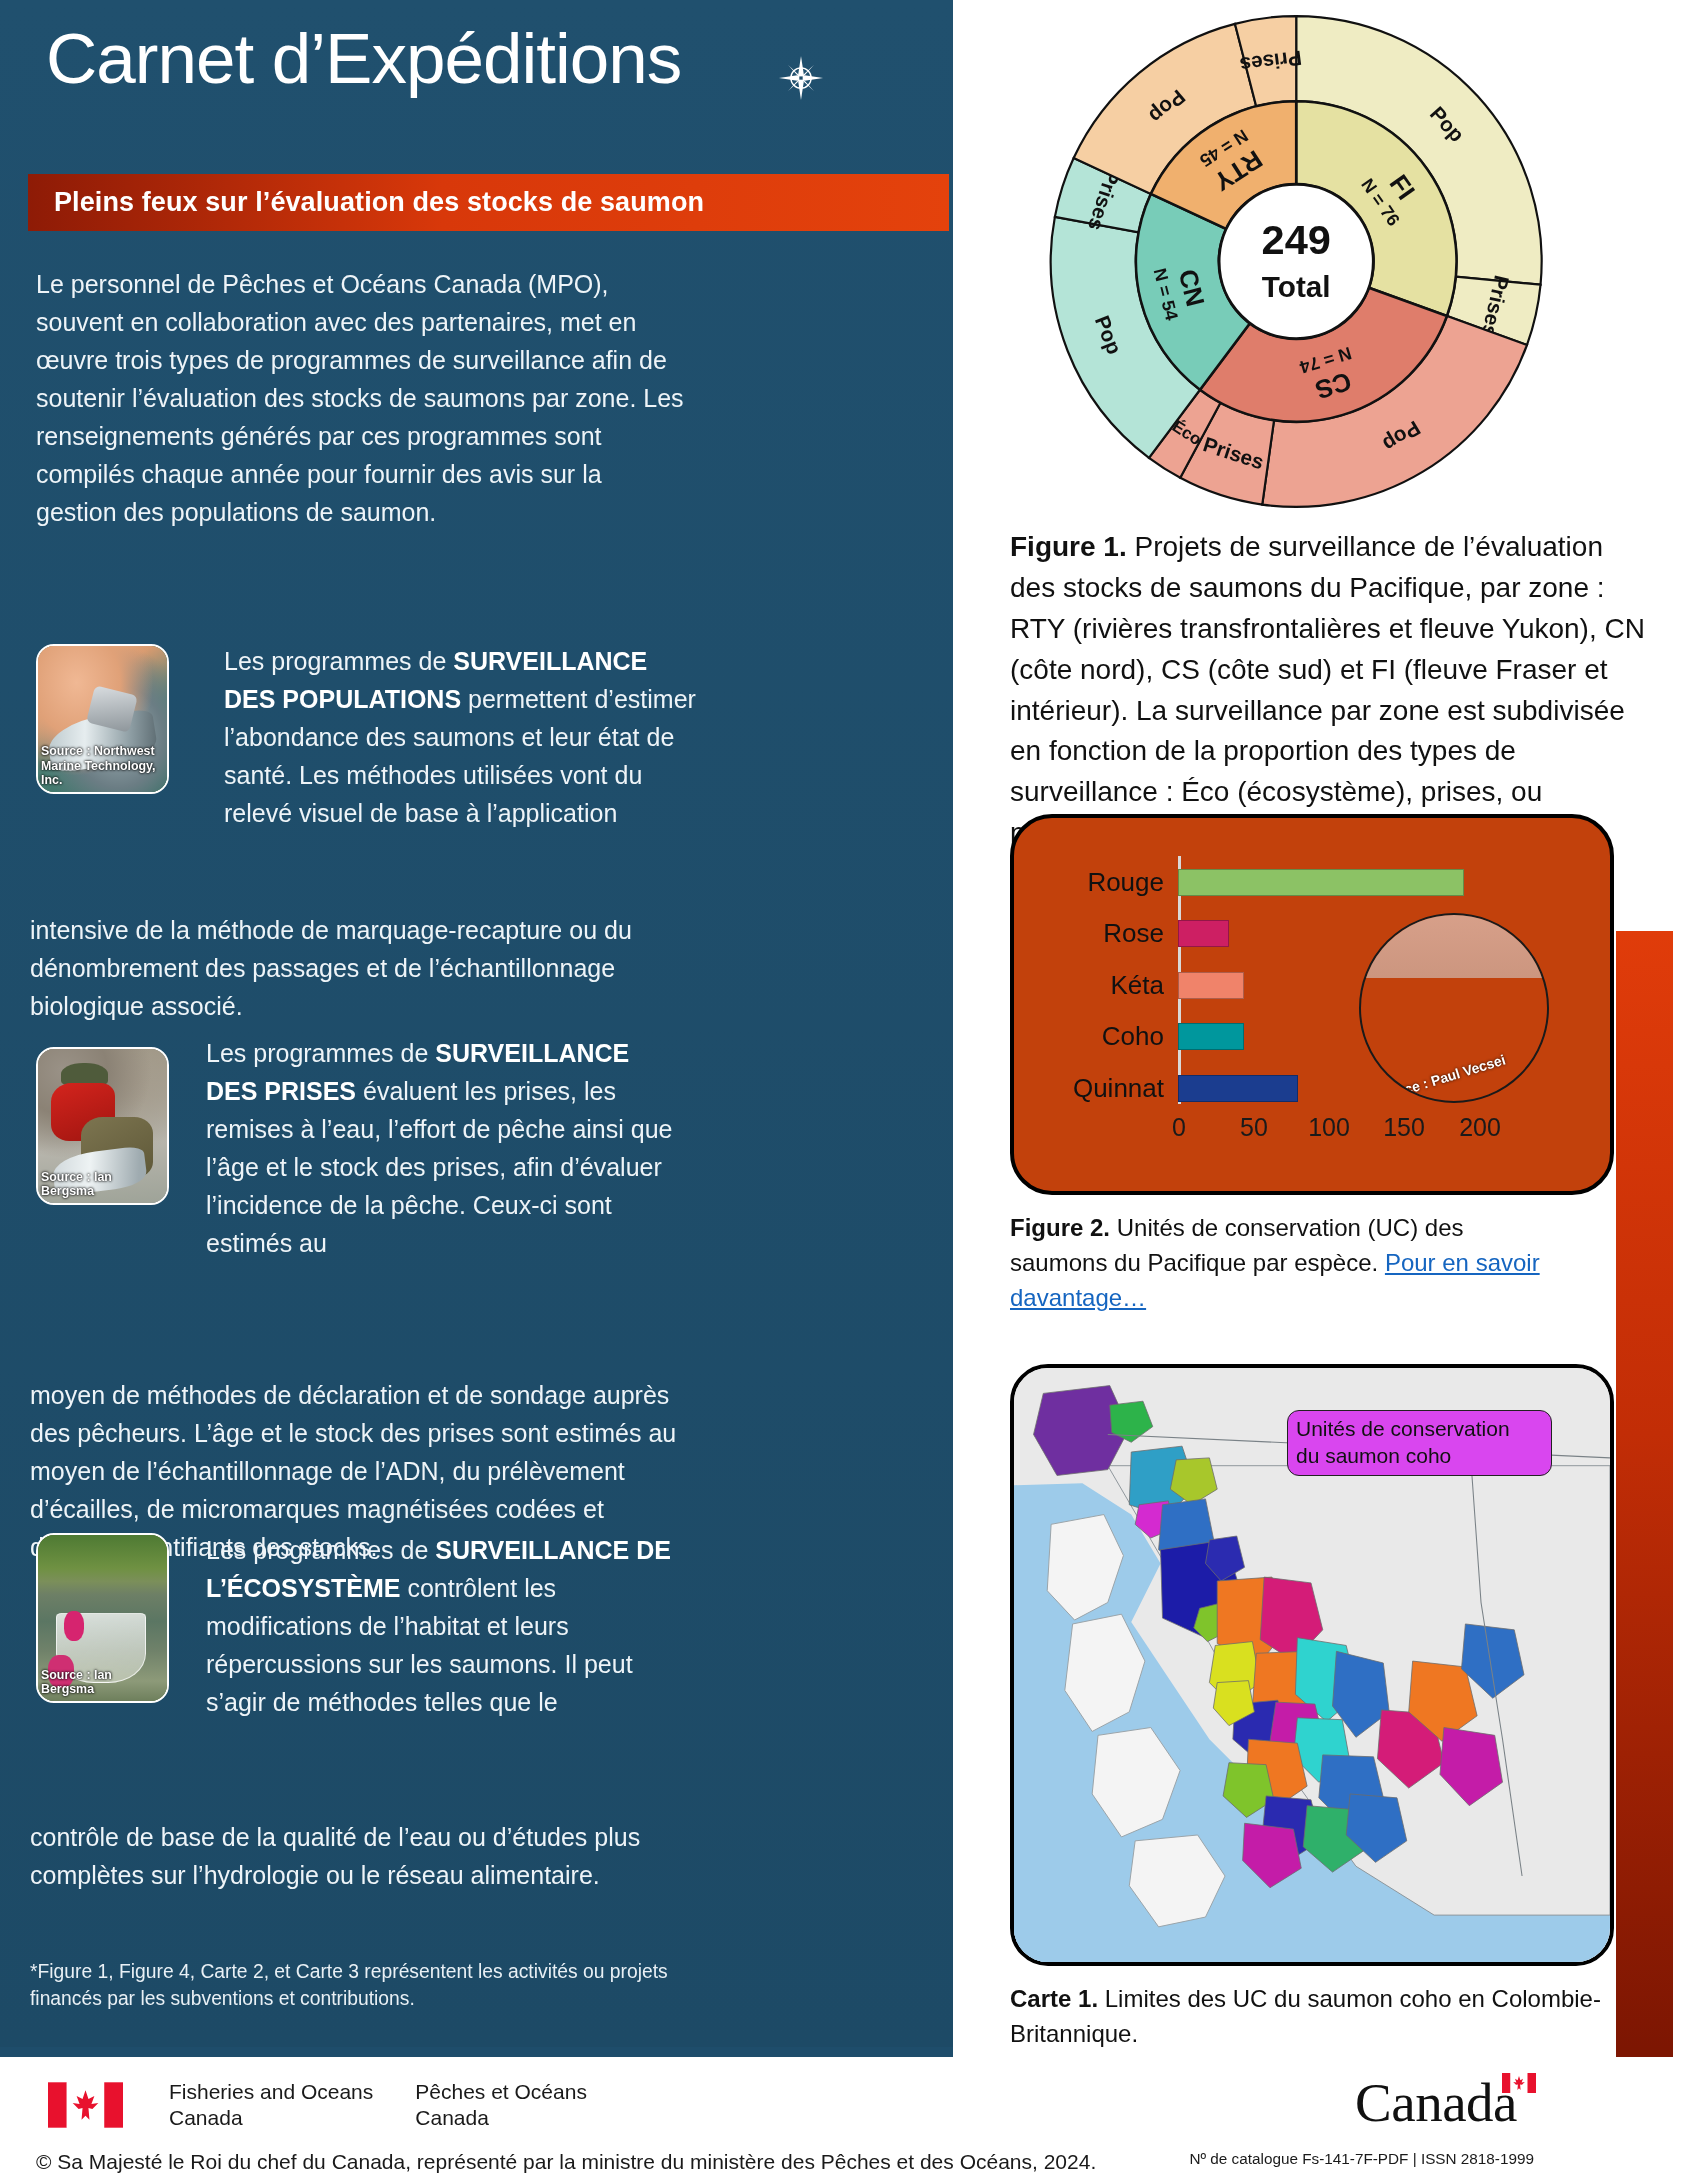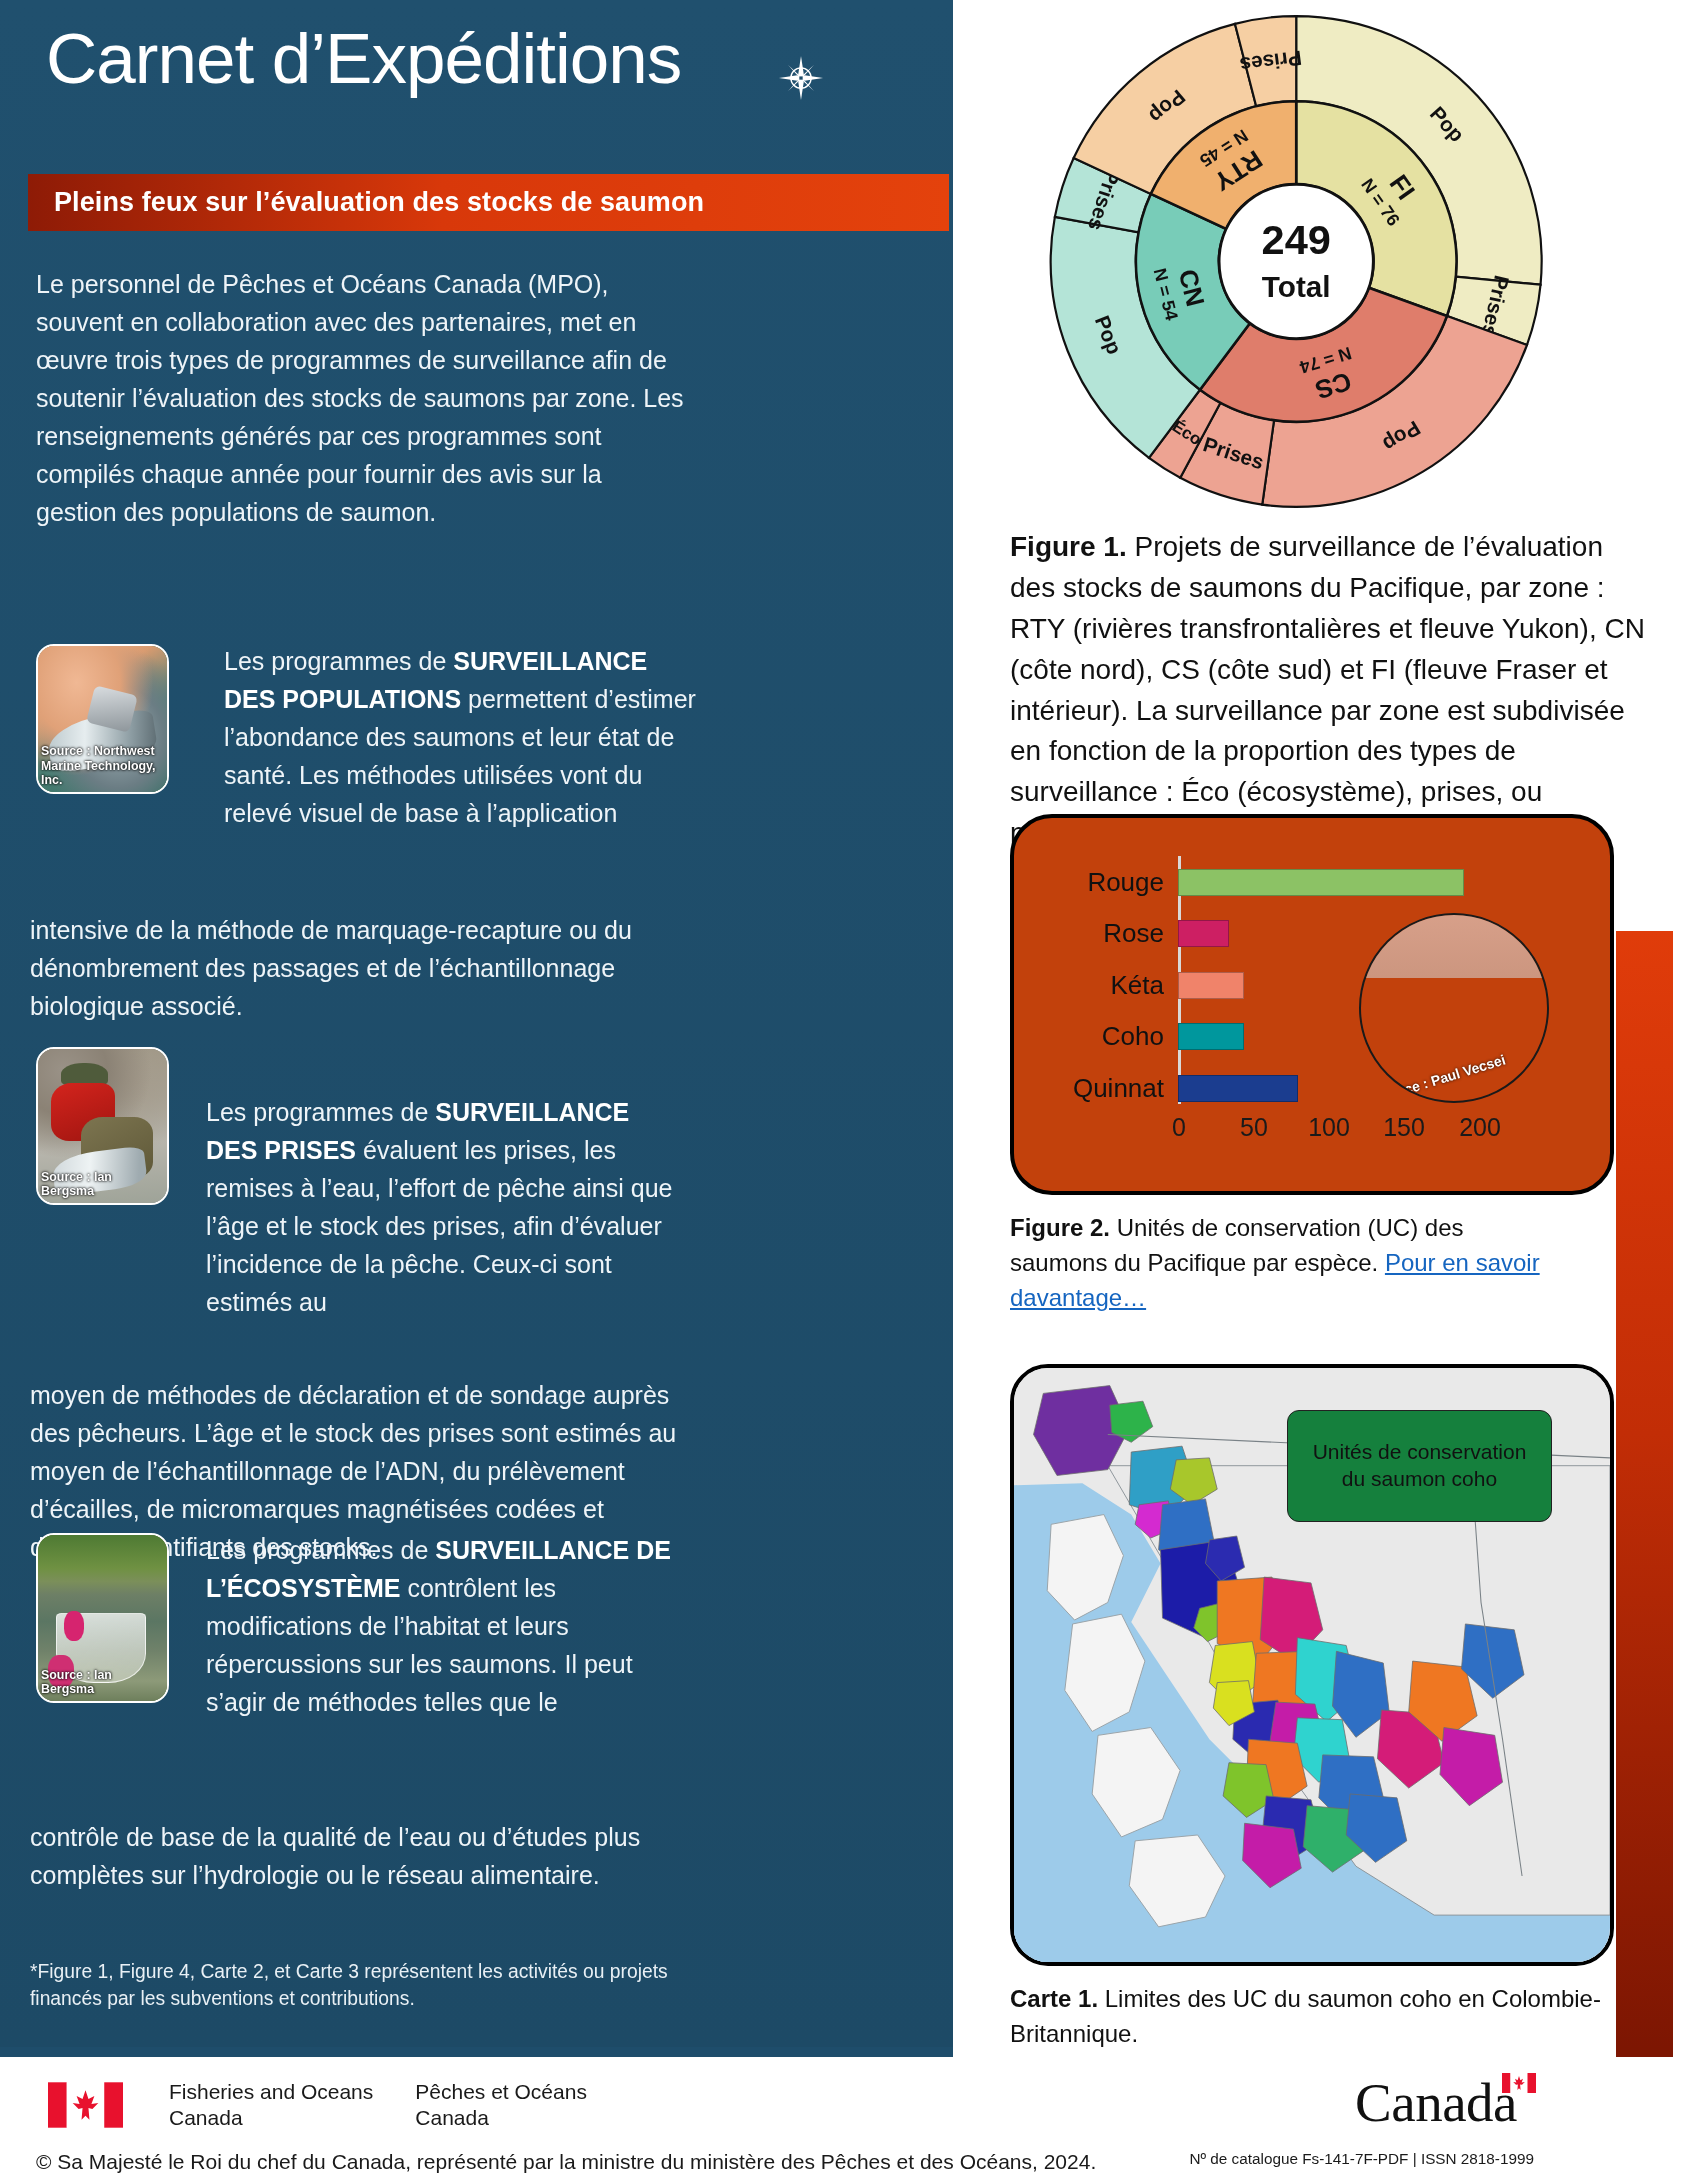--- a/index.html
+++ b/index.html
@@ -136,21 +136,21 @@
     background: linear-gradient(175deg, rgba(255,255,255,.78), rgba(235,238,230,.46));
     border:1px solid rgba(255,255,255,.7);
     border-radius: 6% 6% 42% 42%; }
   .ph3-p1 { position:absolute; left:20%; top:46%; width:16%; height:18%;
     background:#d6246f; border-radius:42%; }
   .ph3-p2 { position:absolute; left:8%; top:72%; width:20%; height:20%;
     background:#cf2f72; border-radius:42%; }
 
   #para1 { left: 224px; top: 642px; width: 475px; }
   #para1b { left: 30px; top: 911px; width: 658px; }
-  #para2 { left: 206px; top: 1093px; width: 475px; }
+  #para2 { left: 206px; top: 1034px; width: 475px; }
   #para2b { left: 30px; top: 1376px; width: 658px; }
   #para3 { left: 206px; top: 1531px; width: 465px; }
   #para3b { left: 30px; top: 1818px; width: 658px; }
 
   #footnote {
     position: absolute;
     left: 30px; top: 1958px; width: 673px;
     font-size: 19.3px;
     line-height: 1.42;
     color: #e9f0f5;
@@ -230,25 +230,24 @@
     position: absolute; left: 42px; top: 1364px;
     width: 604px; height: 602px;
     border: 4px solid #000000;
     border-radius: 38px;
     overflow: hidden;
     background: #eaeaea;
   }
   #map-svg { display:block; width: 100%; height: 100%; }
   #map-legend {
     position: absolute; left: 273px; top: 42px;
-    width: 265px; padding: 28px 8px;
-    background: #15803d;
+    width: 265px; padding: 5px 8px;
+    background: #d946ef;
     border: 1.5px solid #222;
     border-radius: 12px;
-    text-align: center;
     font-size: 21px; line-height: 1.28; color: #111;
     font-weight: 400;
   }
   #carte1-caption {
     position: absolute; left: 42px; top: 1982px; width: 594px;
     font-size: 24px; line-height: 1.45; color: #111111;
   }
   #carte1-caption b { font-weight: 700; }
 
   

